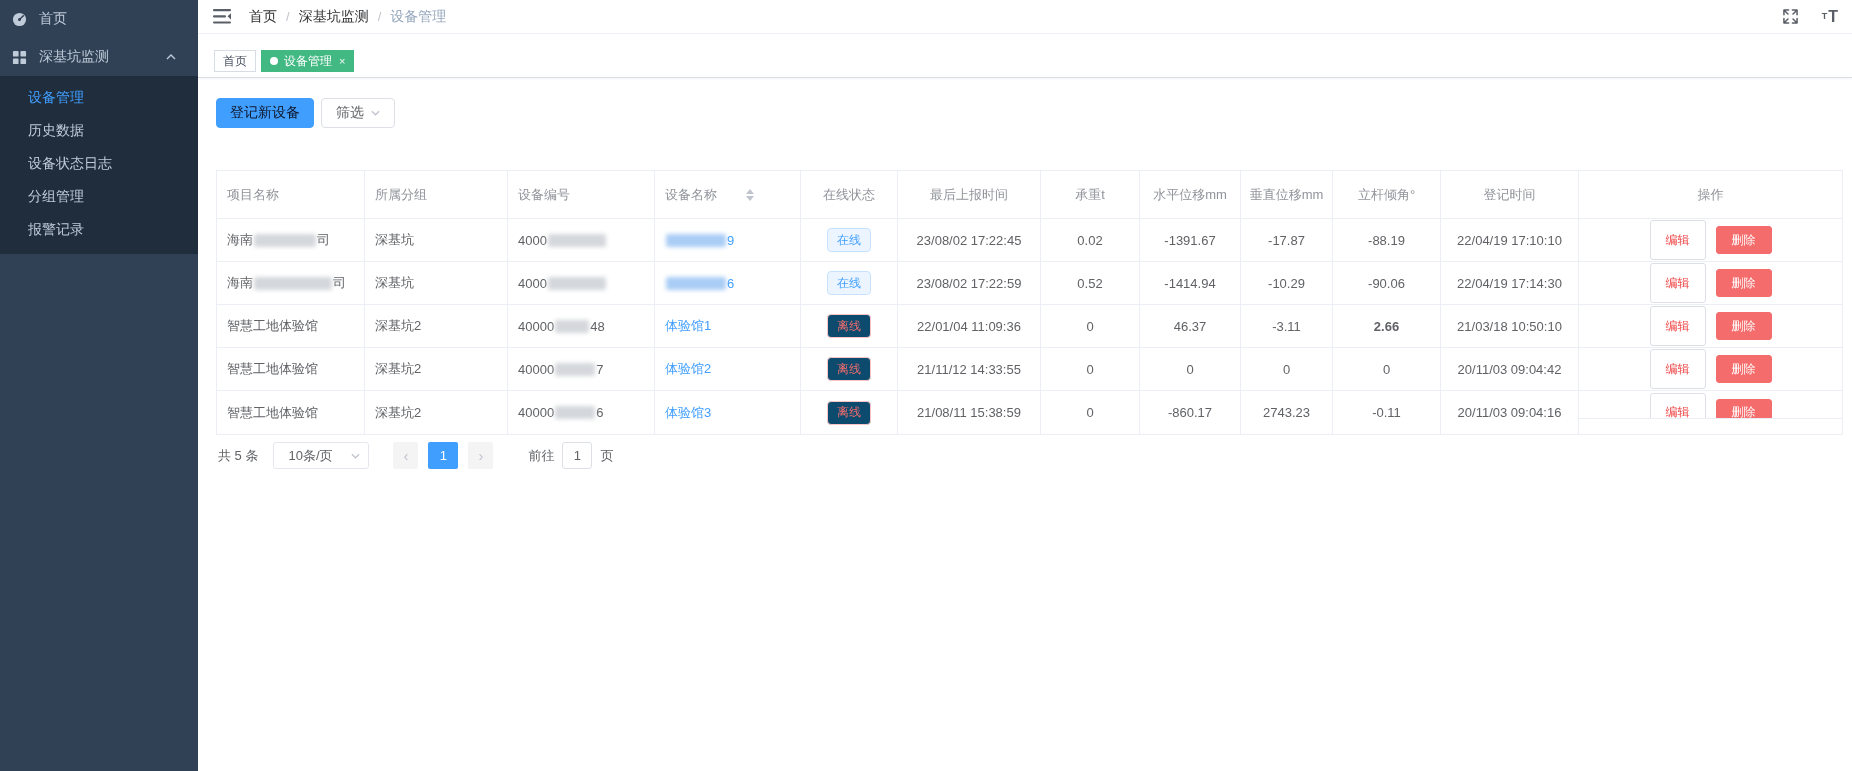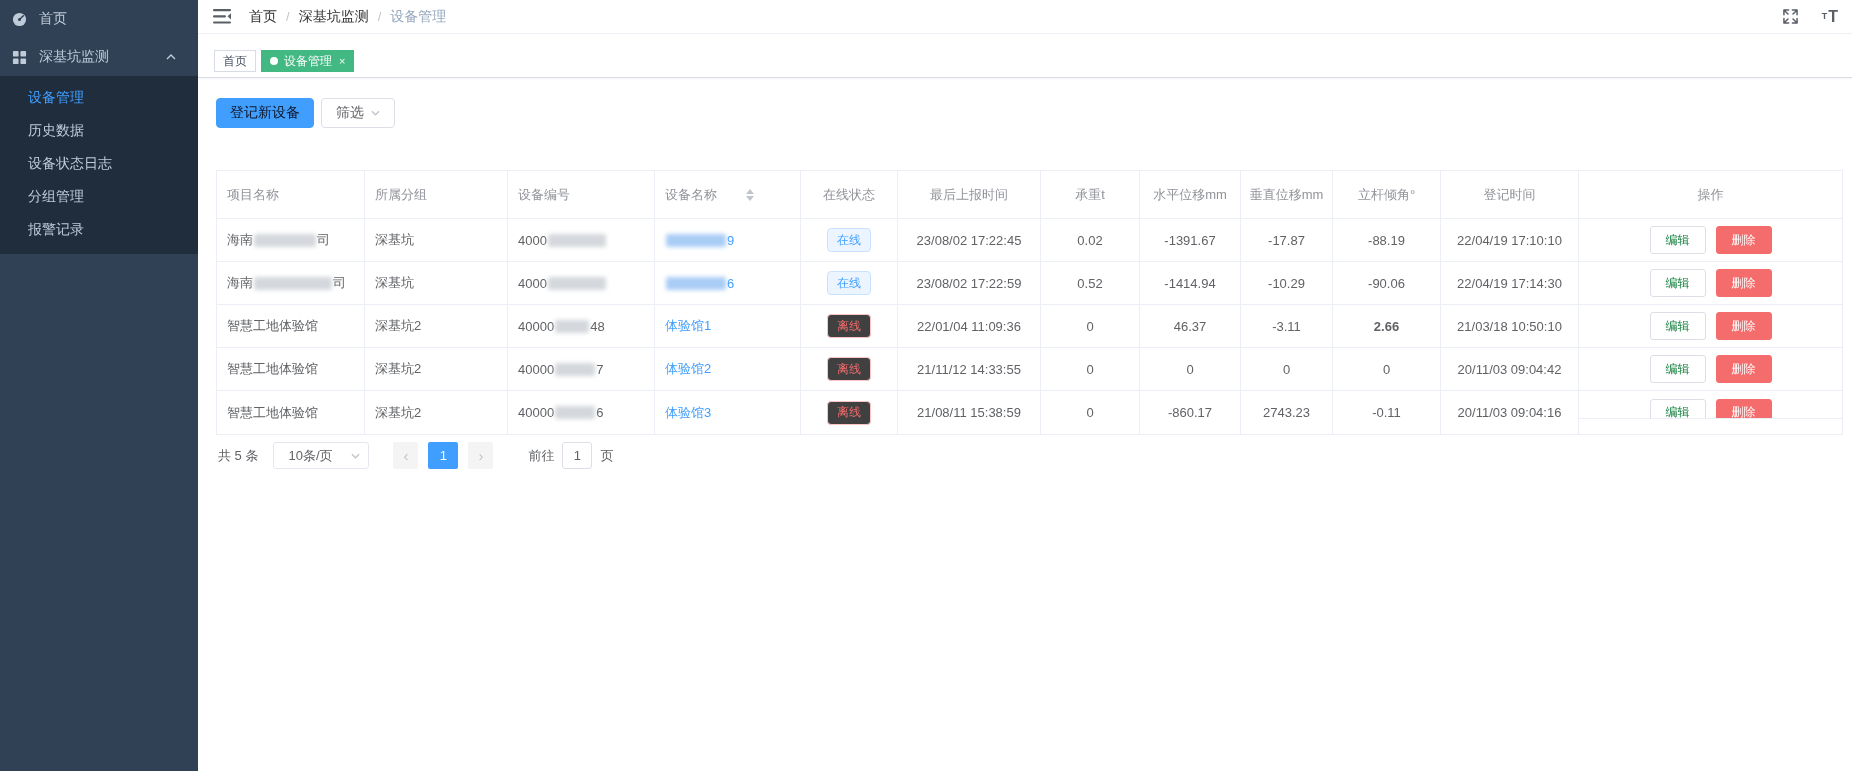--- a/index.html
+++ b/index.html
@@ -52,22 +52,22 @@
   .td { height:43px; color:#606266; }
   .al-center { justify-content:center; }
   .link { color:#409EFF; cursor:pointer; }
   .mask { display:inline-block; height:13px; background:#d4d7db; border-radius:2px; filter:blur(2px); vertical-align:middle; margin:0 1px; }
   .mask-blue { background:#a9cdf5; }
   .sort-caret-group { display:inline-flex; flex-direction:column; margin-left:5px; gap:2px; }
   .caret-up { width:0; height:0; border-left:4px solid transparent; border-right:4px solid transparent; border-bottom:5px solid #c0c4cc; }
   .caret-down { width:0; height:0; border-left:4px solid transparent; border-right:4px solid transparent; border-top:5px solid #c0c4cc; }
   .tag-status { height:24px; padding:0 9px; display:inline-flex; align-items:center; border-radius:4px; font-size:12px; border:1px solid; }
   .st-online { color:#409EFF; background:#ecf5ff; border-color:#c6e2ff; }
-  .st-offline { color:#F56C6C; background:#404040; border-color:#fbc4c4; }
-  .btn-edit { height:28px; padding:0 15px; background:#fff; border:1px solid #dcdfe6; border-radius:3px; color:#15803d; font-size:12px; cursor:pointer; font-family:inherit; }
+  .st-offline { color:#F56C6C; background:#0c4a6e; border-color:#fbc4c4; }
+  .btn-edit { height:40px; padding:0 15px; background:#fff; border:1px solid #dcdfe6; border-radius:3px; color:#ef4444; font-size:12px; cursor:pointer; font-family:inherit; }
   .btn-delete { height:28px; padding:0 15px; margin-left:10px; background:#F56C6C; border:1px solid #F56C6C; border-radius:3px; color:#fff; font-size:12px; cursor:pointer; font-family:inherit; }
   .scrollbar-gap { position:absolute; right:0; bottom:0; width:263px; height:16px; background:#fff; border-top:1px solid #ebeef5; }
 
   
   .pagination { margin-top:7px; display:flex; align-items:center; font-size:13px; color:#606266; padding-left:2px; }
   .pg-total { white-space:nowrap; }
   .pg-size { margin-left:15px; width:96px; height:27px; border:1px solid #e4e7ed; border-radius:3px; display:flex; align-items:center; justify-content:space-between; padding:0 8px 0 14px; color:#606266; cursor:pointer; background:#fff; }
   .pg-btn { width:25px; height:27px; margin-left:10px; background:#f4f4f5; border:none; border-radius:2px; color:#c0c4cc; font-size:15px; display:inline-flex; align-items:center; justify-content:center; cursor:pointer; font-family:inherit; }
   .pg-btn.prev { margin-left:24px; }
   .pg-page { min-width:30px; height:27px; margin-left:10px; background:#409EFF; border-radius:2px; color:#fff; font-size:13px; display:inline-flex; align-items:center; justify-content:center; cursor:pointer; }

